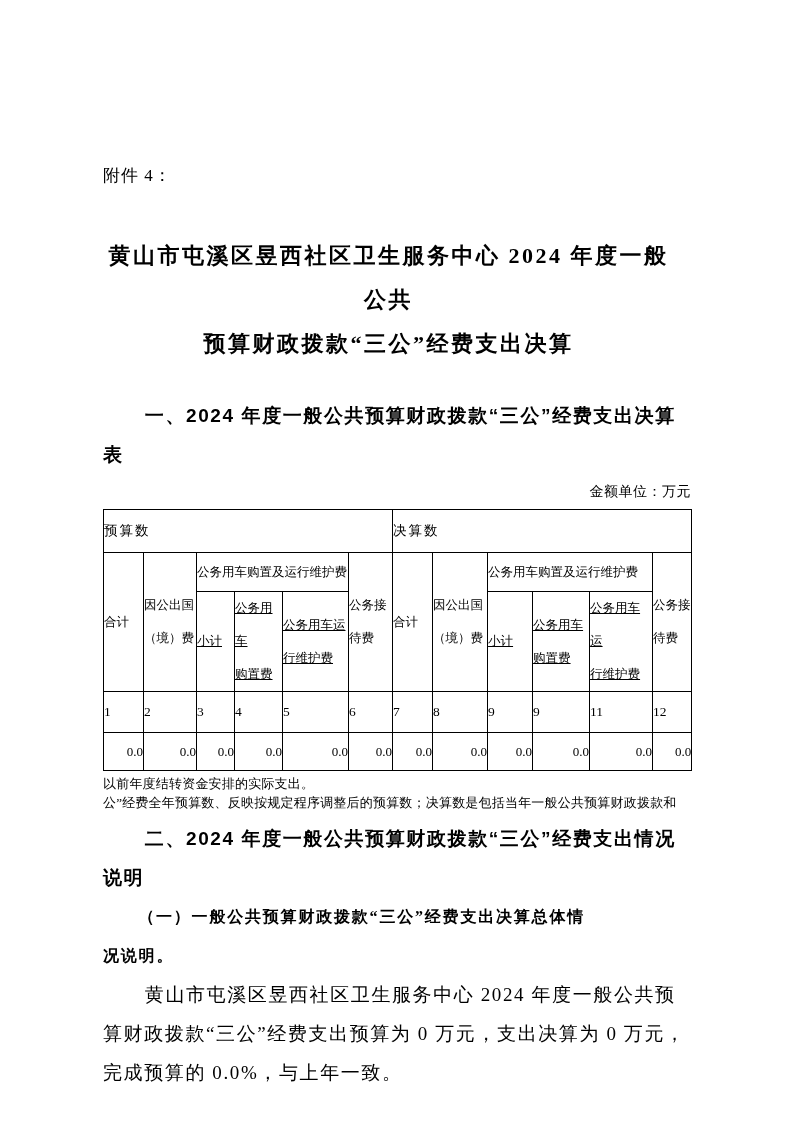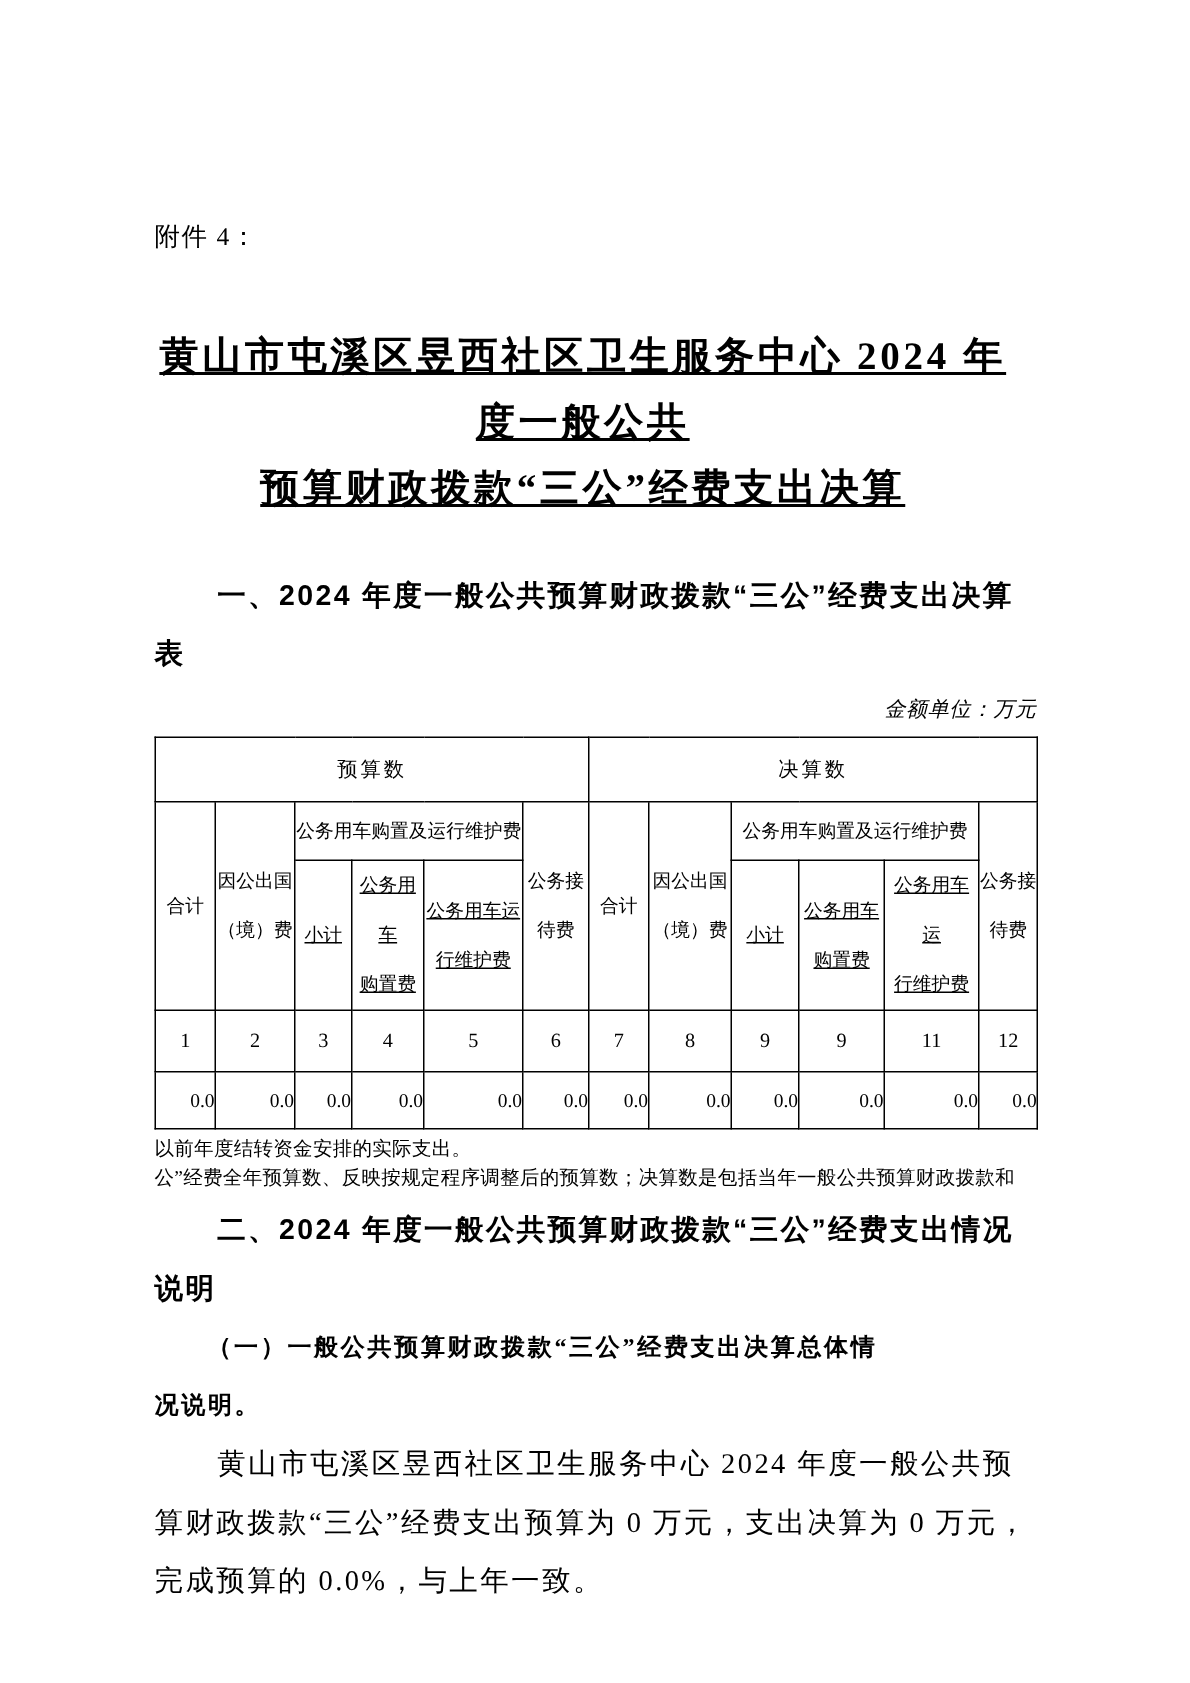--- a/index.html
+++ b/index.html
@@ -11,40 +11,39 @@
   body {
     width: 793px;
     height: 1122px;
     position: relative;
     overflow: hidden;
     font-family: "Liberation Serif", "DejaVu Serif", serif;
   }
   .page {
     position: absolute;
     left: 103px;
-    top: 0;
+    top: 18px;
     width: 588px;
   }
 
   
   .attachment {
     margin-top: 146px;
     font-size: 17px;
     line-height: 24px;
     letter-spacing: 1px;
   }
 
   
   .doc-title {
     margin: 46px 17px 0 0;
-    font-size: 26px;
+    font-size: 22px;
     font-weight: bold;
     letter-spacing: 2.5px;
     line-height: 44px;
-    text-decoration: underline;
   }
   .doc-title .line { display: block; text-align: center; }
 
   
   .line { display: block; }
   .indent { text-indent: 2.2em; }
 
   .h-sans {
     margin: 30px 0 0 0;
     font-family: "Liberation Sans", "DejaVu Sans", sans-serif;
@@ -66,34 +65,33 @@
     line-height: 39px;
     letter-spacing: 1.6px;
   }
 
   .unit-note {
     margin-top: 8px;
     font-size: 14px;
     line-height: 19px;
     text-align: right;
     letter-spacing: 0.5px;
-    font-style: italic;
   }
 
   
   table.sg {
     margin-top: 8px;
     width: 588px;
     table-layout: fixed;
     border-collapse: collapse;
     border: 1.5px solid #000;
   }
   table.sg td {
     border: 1px solid #000;
-    text-align: center;
+    text-align: left;
     vertical-align: middle;
     padding: 0;
     font-size: 12.5px;
     overflow: hidden;
   }
   tr.r1 td { height: 42px; font-size: 13.5px; letter-spacing: 2px; }
   tr.r2 td.grp { height: 38px; }
   tr.r3 td { height: 80px; text-decoration: underline; }
   tr.r4 td { height: 40px; font-size: 13.5px; }
   tr.r5 td {

